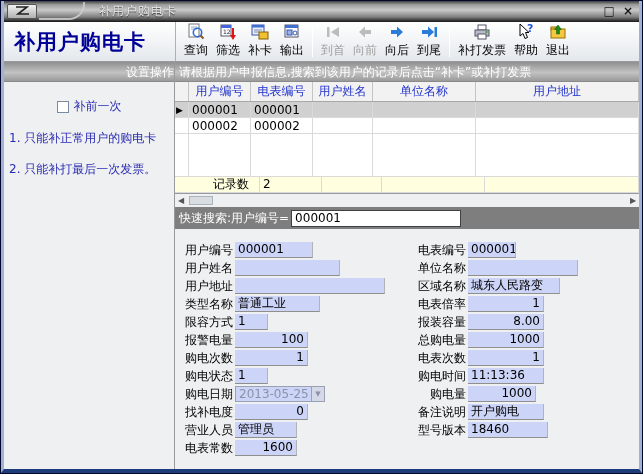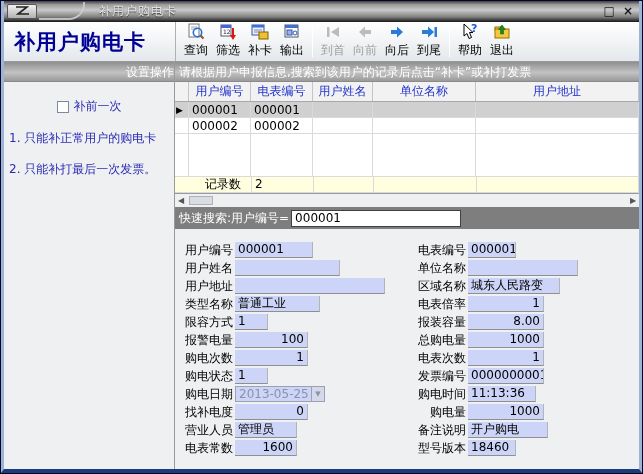--- a/index.html
+++ b/index.html
@@ -68,21 +68,21 @@
   .c3 { width:60px; flex:0 0 60px; }
   .c4 { width:103px; flex:0 0 103px; }
   .c5 { flex:1; }
   .trow.selected { background:#d0d0d0; }
   .trow.selected .tcell { background:#d0d0d0; }
   .sel-mark { font-size:9px; line-height:16px; color:#000; }
   .tfiller { flex:1; display:flex; border-bottom:1px solid #dadada; }
   .tfiller .tcell { height:100%; }
   .count-row { height:16px; flex:0 0 16px; display:flex; background:#ffffdf; border-bottom:1px solid #dadada; }
   .count-row .tcell { background:#ffffdf; line-height:15px; }
-  .count-label { width:77px; flex:0 0 77px; padding-left:30px; }
+  .count-label { width:77px; flex:0 0 77px; padding-left:30px;margin-left:8px; }
 
   
   .hscroll { height:13px; flex:0 0 13px; background:#eef0f1; display:flex; align-items:center; position:relative; }
   .hs-arrow { width:12px; text-align:center; font-size:8px; color:#555; line-height:13px; }
   .hs-arrow.right { position:absolute; right:0; }
   .hs-thumb { width:24px; height:9px; background:#d9dde2; border:1px solid #aab2ba; margin-left:2px; }
 
   
   .qsearch { height:22px; flex:0 0 22px; background:#7e7e7e; display:flex; align-items:center; padding-left:4px; }
   .qs-label { color:#fff; font-size:12px; margin-right:2px; white-space:nowrap; }
@@ -215,20 +215,31 @@
           <div class="tb-btn">
     <span class="tb-icon">
               <svg viewBox="0 0 18 18">
                 <polygon points="8,3.5 14,9 8,14.5 8,11 2,11 2,7 8,7" fill="#2b7cd8"></polygon>
                 <rect x="14.5" y="4" width="2.5" height="10" fill="#2b7cd8"></rect>
               </svg>
             </span>
     <span class="tb-label">到尾</span>
   </div>
           <div class="tb-sep"></div>
+          <div class="tb-btn">
+    <span class="tb-icon">
+              <svg viewBox="0 0 18 18">
+                <rect x="5" y="2" width="8" height="5" fill="#fff" stroke="#556"></rect>
+                <rect x="2" y="7" width="14" height="6" fill="#b8bcc8" stroke="#556"></rect>
+                <rect x="5" y="11" width="8" height="5" fill="#fff" stroke="#556"></rect>
+                <circle cx="13.5" cy="9" r="1.1" fill="#2a9a2a"></circle>
+              </svg>
+            </span>
+    <span class="tb-label">补打发票</span>
+  </div>
           <div class="tb-btn">
     <span class="tb-icon">
               <svg viewBox="0 0 18 18">
                 <polygon points="3,1 3,13 6,10.5 8,15.5 10.5,14.5 8.5,9.5 12,9.5" fill="#fff" stroke="#000" stroke-width="1"></polygon>
                 <text x="10" y="9" font-size="11" font-weight="bold" fill="#2255dd">?</text>
               </svg>
             </span>
     <span class="tb-label">帮助</span>
   </div>
           <div class="tb-btn">
@@ -387,24 +398,20 @@
   </div>
               <div class="frow">
     <span class="flabel">总购电量</span>
     <span class="ffield num">1000</span>
   </div>
               <div class="frow">
     <span class="flabel">电表次数</span>
     <span class="ffield num">1</span>
   </div>
               <div class="frow">
-    <span class="flabel">发票编号</span>
-    <span class="ffield">0000000001</span>
-  </div>
-              <div class="frow">
     <span class="flabel">购电时间</span>
     <span class="ffield">11:13:36</span>
   </div>
               <div class="frow">
     <span class="flabel">购电量</span>
     <span class="ffield num">1000</span>
   </div>
               <div class="frow">
     <span class="flabel">备注说明</span>
     <span class="ffield">开户购电</span>

